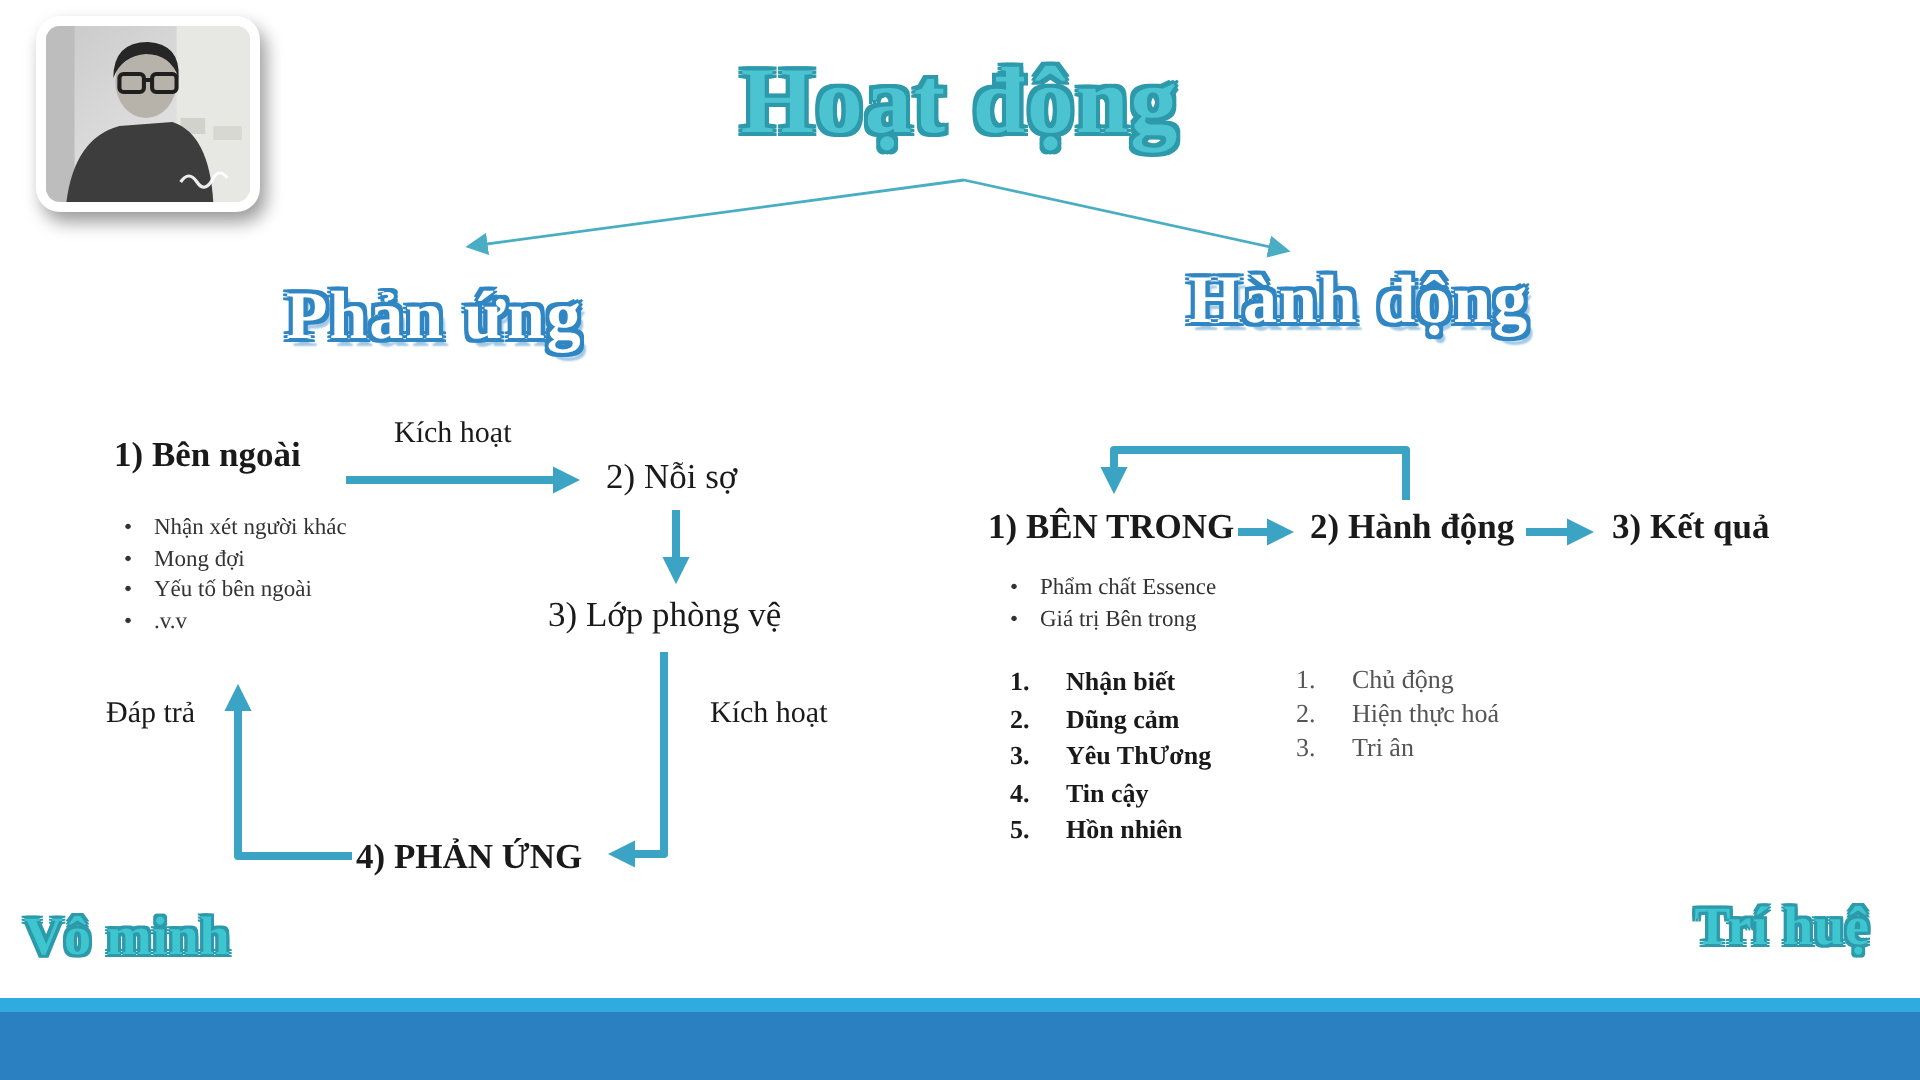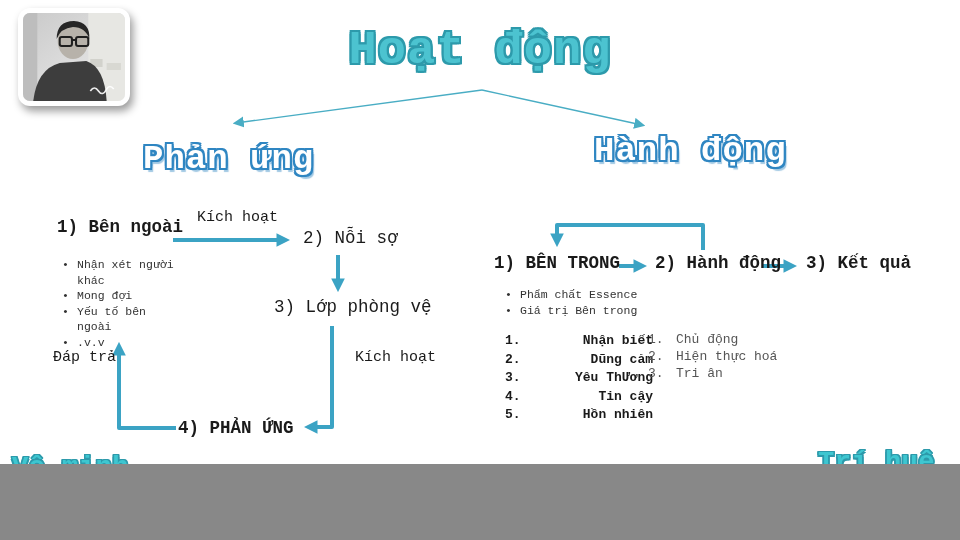--- a/index.html
+++ b/index.html
@@ -1,22 +1,22 @@
 <!DOCTYPE html>
 <html><head>
 <meta charset="utf-8">
 <style>
   * { margin: 0; padding: 0; box-sizing: border-box; }
   html, body { background: #888; }
   .slide {
     position: relative;
-    width: 960px; height: 464px;
+    width: 960px; height: 540px;
     background: #ffffff;
     overflow: hidden;
-    font-family: Liberation Mono, monospace;
+    font-family: Liberation Serif, serif;
     margin: 0 auto;
   }
   .abs { position: absolute; }
 
   
   .main-title {
     left: 0; right: 0; top: 24px;
     text-align: center;
     font-size: 47px; font-weight: bold; letter-spacing: 1px;
     color: #4cc3d0;
@@ -58,21 +58,21 @@
     position: absolute; left: 2px; top: 0;
     color: #333;
   }
   .bullets-left { left: 60px; top: 257px; width: 118px; }
   .bullets-right { left: 503px; top: 287px; width: 180px; }
 
   ol.nums { list-style: none; counter-reset: n; }
   ol.nums li { counter-increment: n; position: relative; padding-left: 30px; }
   ol.nums li::before { content: counter(n) "."; position: absolute; left: 2px; }
   .qualities { left: 503px; top: 332px; width: 150px; }
-  .qualities li { font-size: 13px; font-weight: bold; color: #1a1a1a; line-height: 18.5px; text-align: right; }
+  .qualities li { font-size: 13px; font-weight: bold; color: #1a1a1a; line-height: 18.5px; }
   .actions { left: 646px; top: 331px; width: 150px; }
   .actions li { font-size: 13px; color: #555; line-height: 17px; }
   .actions li::before { color: #555; }
 
   
   .photo {
     left: 18px; top: 8px; width: 112px; height: 98px;
     background: #ffffff;
     border-radius: 12px;
     padding: 5px;

